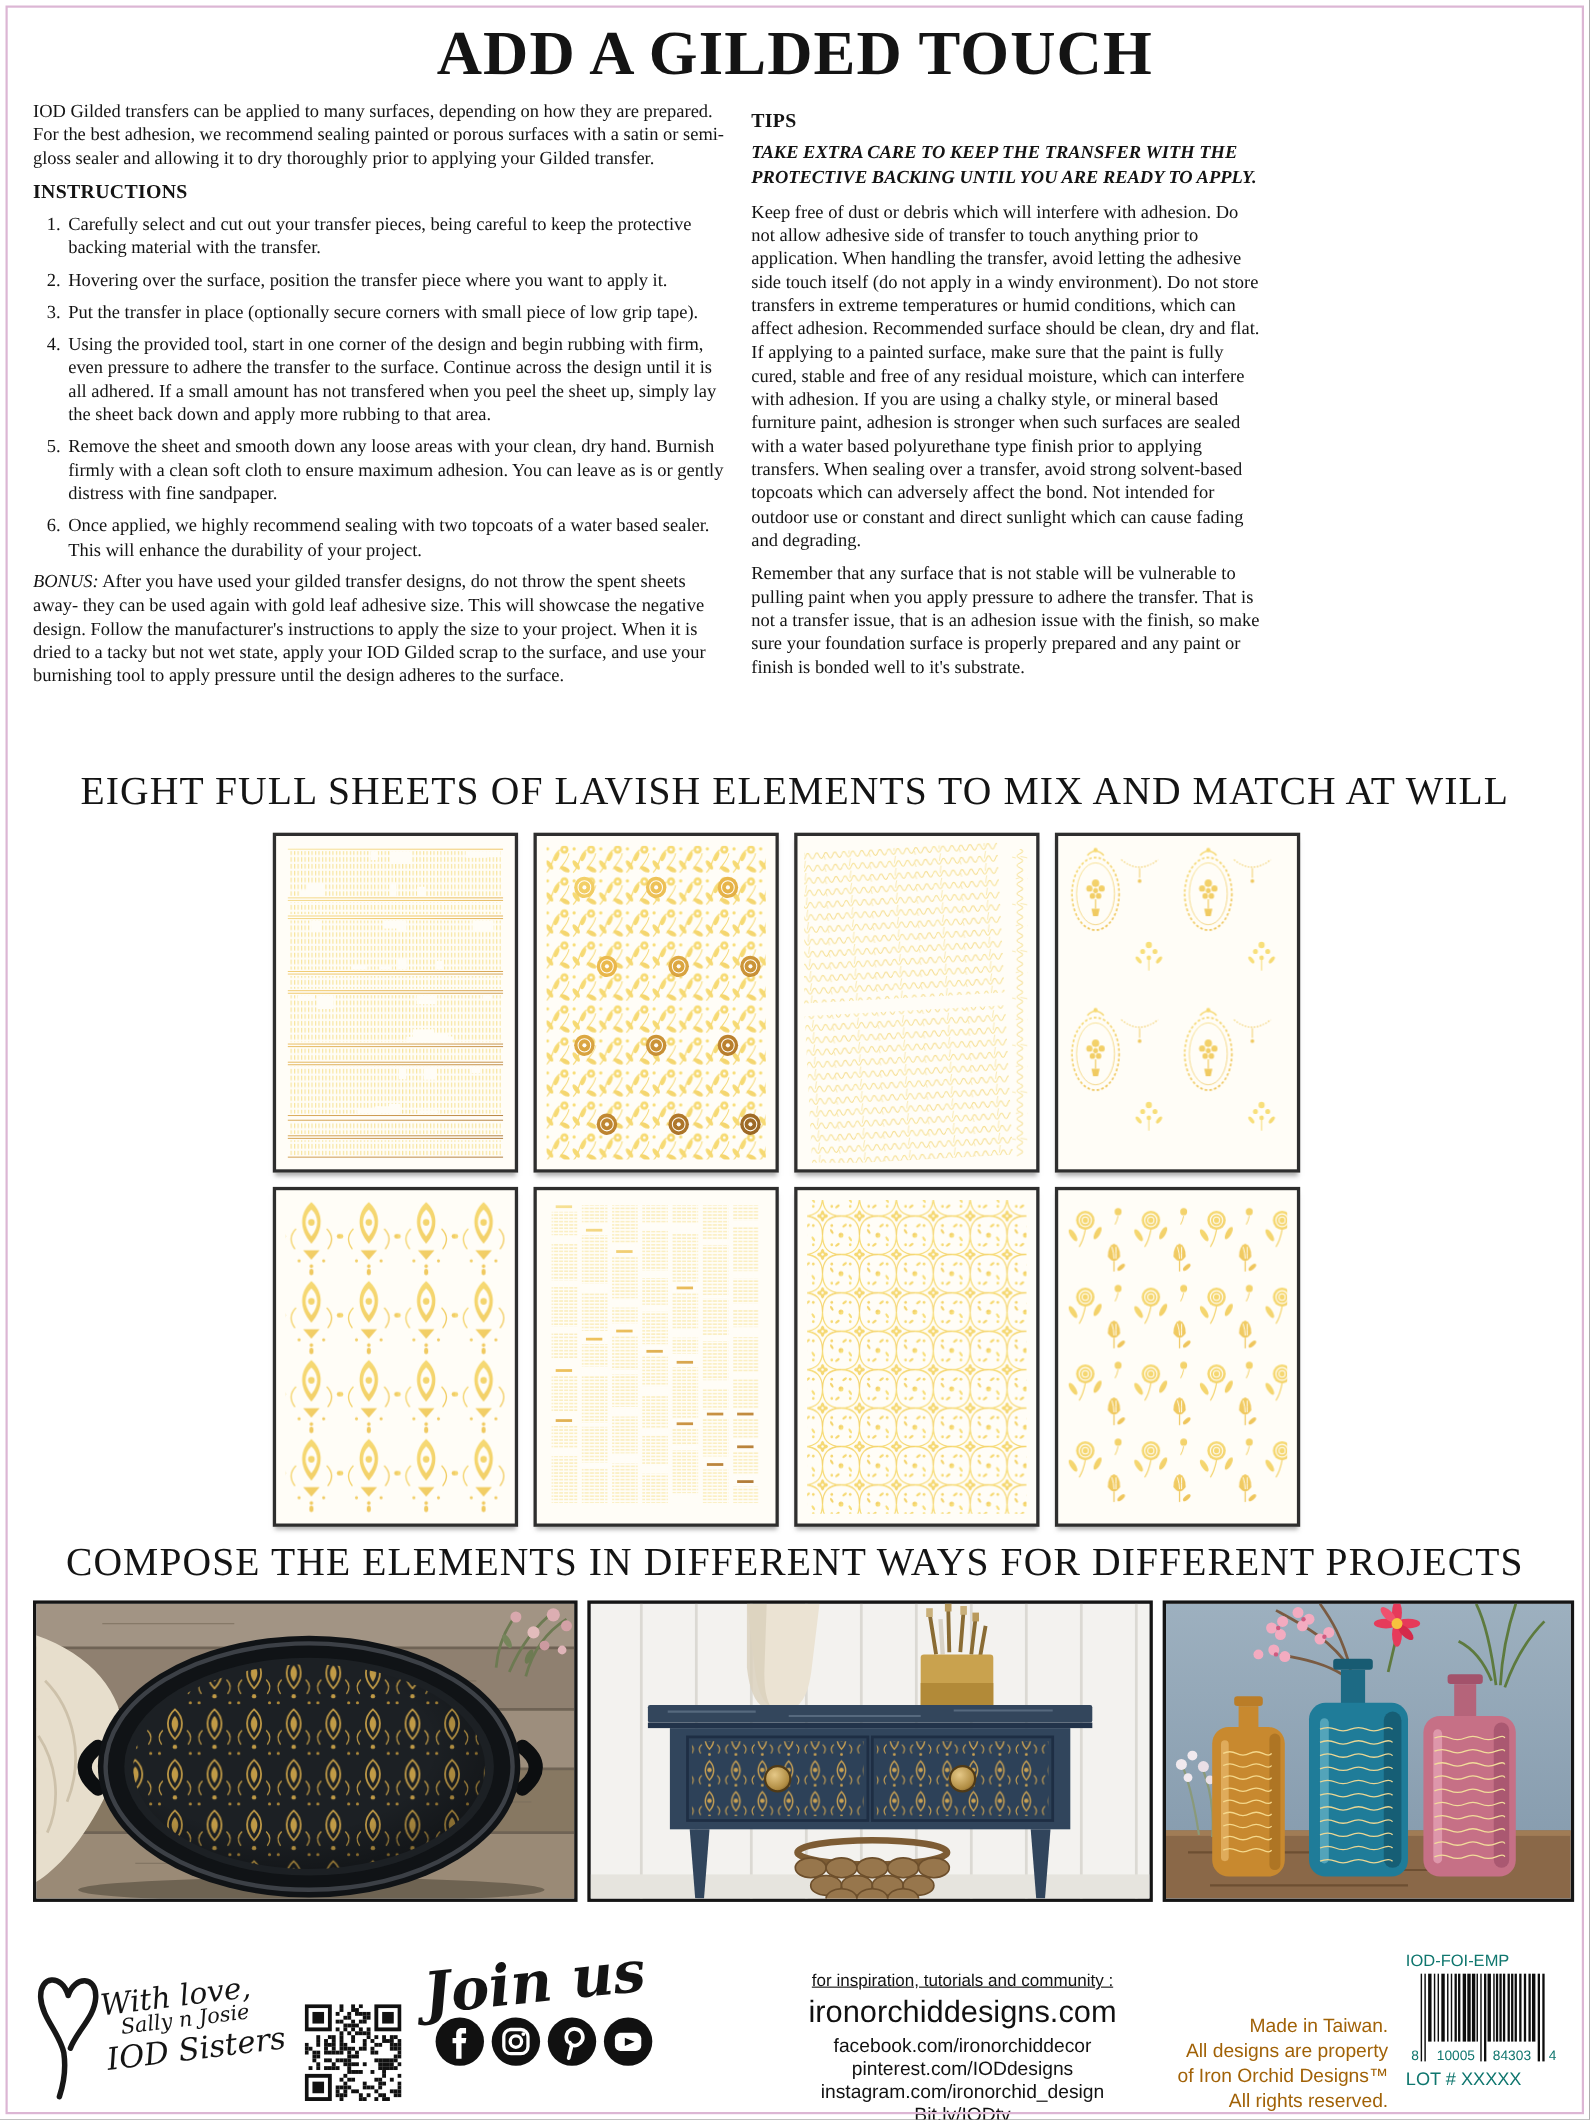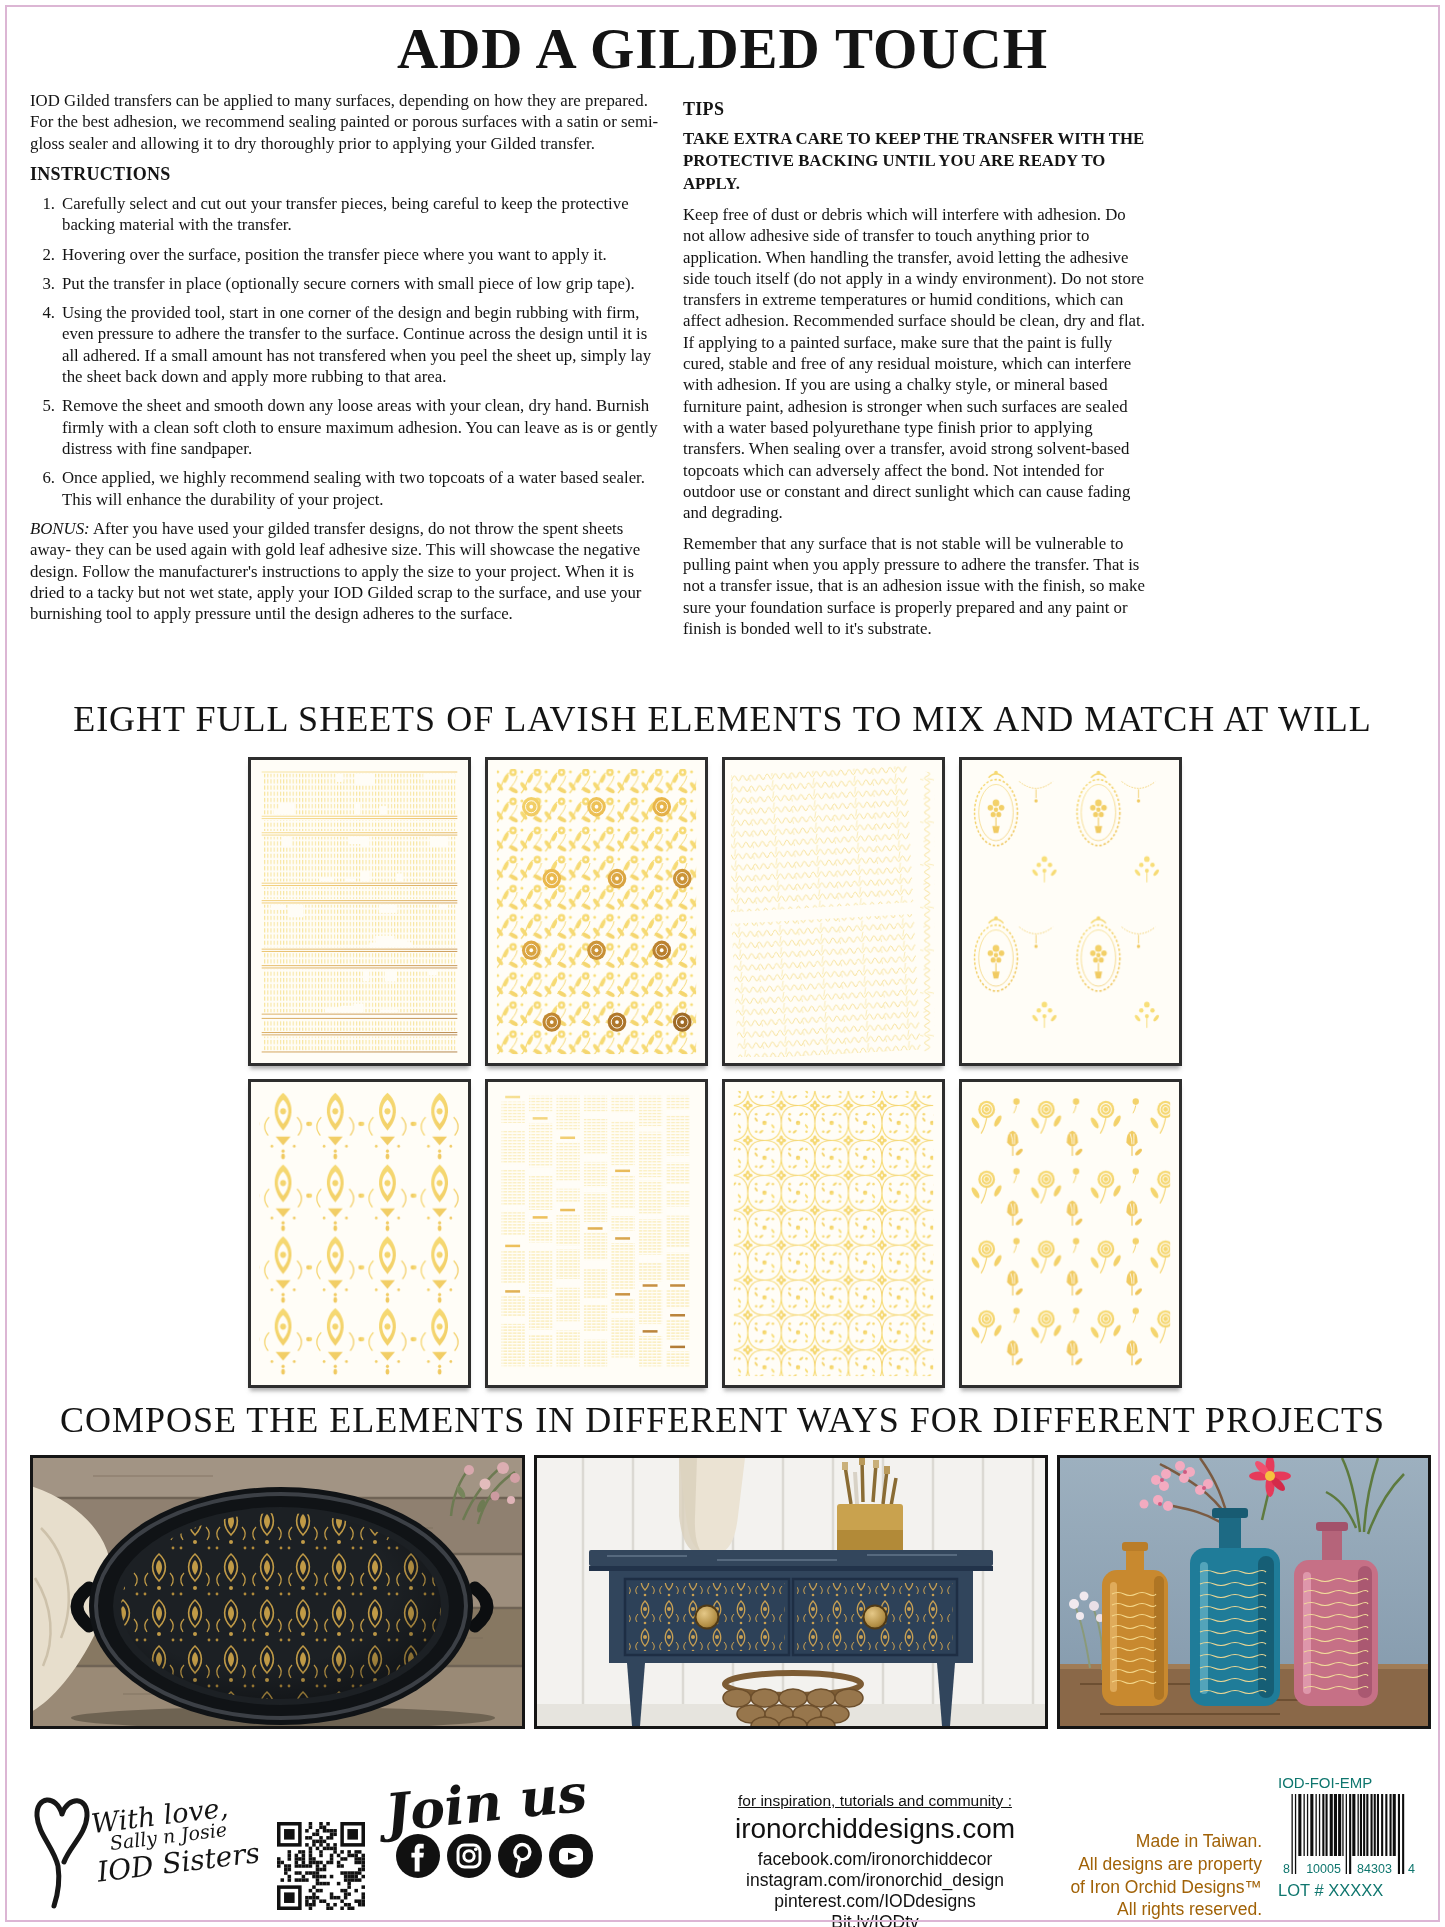--- a/index.html
+++ b/index.html
@@ -10,21 +10,21 @@
   .h-band{position:absolute;left:0;right:0;text-align:center;margin:0;font-weight:400;}
   .title{top:16px;font-size:57px;font-weight:700;letter-spacing:1px;}
   .sheets-heading{top:698px;font-size:36px;letter-spacing:1px;}
   .compose-heading{top:1399px;font-size:36px;letter-spacing:1px;}
 
   .col{position:absolute;top:90px;font-size:16.8px;line-height:1.27;}
   .col-left{left:30px;width:633px;}
   .col-right{left:683px;width:468px;}
   .col h2{font-size:18px;margin:8px 0 7px;font-weight:700;letter-spacing:.3px;}
   .col p{margin:0 0 9px;}
-  .warn{font-weight:700;line-height:1.33;}
+  .warn{font-weight:700;line-height:1.33;font-style:italic;}
   .num-item{display:flex;margin:0 0 8px;}
   .num{flex:0 0 25px;text-align:right;padding-right:7px;}
   .bonus i{font-style:italic;}
 
   .sheet-grid{position:absolute;left:248px;top:757px;display:grid;
               grid-template-columns:repeat(4,223px);grid-auto-rows:309px;
               column-gap:14px;row-gap:13px;}
   .sheet{box-sizing:border-box;border:3px solid #2e2e2e;background:#fffdf7;padding:6px;
          box-shadow:0 5px 4px -2px rgba(110,110,110,.55);}
   .sheet-art{width:100%;height:100%;}
@@ -1000,22 +1000,22 @@
             <polygon points="20,19.5 29,23.2 20,27" fill="#111"></polygon>
           </svg>
       </span>
     </div>
   </div>
 
   <div class="community">
     <p class="intro">for inspiration, tutorials and community :</p>
     <p class="domain">ironorchiddesigns.com</p>
     <p class="link">facebook.com/ironorchiddecor</p>
+    <p class="link">pinterest.com/IODdesigns</p>
     <p class="link">instagram.com/ironorchid_design</p>
-    <p class="link">pinterest.com/IODdesigns</p>
     <p class="link">Bit.ly/IODtv</p>
   </div>
 
   <div class="madein">
     <div>Made in Taiwan.</div>
     <div>All designs are property</div>
     <div>of Iron Orchid Designs™</div>
     <div>All rights reserved.</div>
   </div>
 

